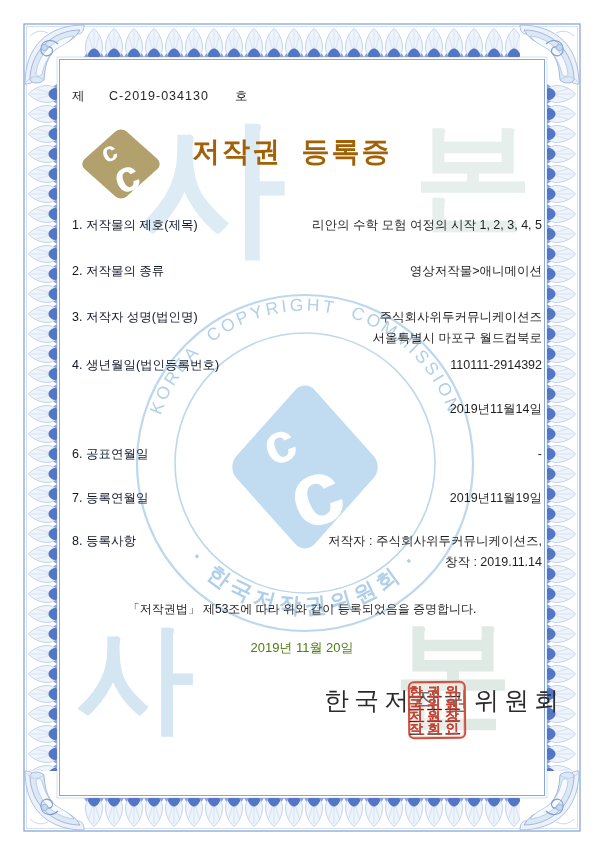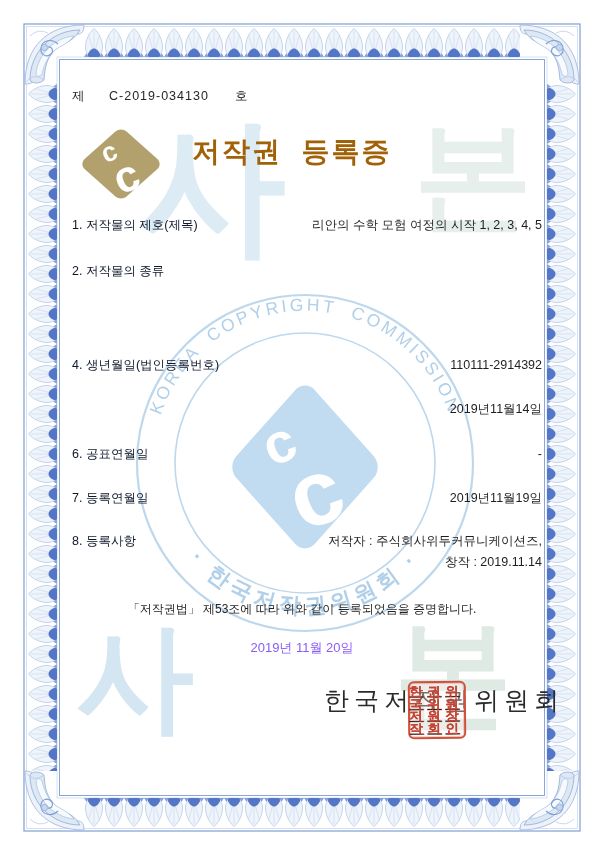--- a/index.html
+++ b/index.html
@@ -20,21 +20,21 @@
   .certno .num{margin:0 26px 0 24px;letter-spacing:1px;}
   .logo{position:absolute;left:78px;top:126px;}
   .doc-title{position:absolute;left:192px;top:133px;font-size:28px;font-weight:700;
              letter-spacing:2px;white-space:pre;color:#a16207;}
   .frow{position:absolute;left:72px;width:470px;display:flex;font-size:12.5px;}
   .flabel{flex:0 0 168px;color:#0f172a;line-height:21px;}
   .fvalue{flex:1;white-space:pre-line;font-weight:500;color:#1f1f1f;line-height:21px;text-align:right;}
   .statement{position:absolute;left:60px;right:60px;top:601px;text-align:center;
              font-size:12px;color:#242424;}
   .issue-date{position:absolute;left:60px;right:60px;top:639px;text-align:center;
-              font-size:13px;color:#8b5cf6;}
+              font-size:13px;color:#4d7c0f;}
   .issuer{position:absolute;left:0;right:40px;top:684px;text-align:right;
           font-size:25px;font-weight:500;letter-spacing:5px;color:#2a2a2a;}
   .red-seal{position:absolute;left:408px;top:681px;width:58px;height:58px;
             border:2.5px solid #d0503c;border-radius:6px;box-sizing:border-box;
             display:flex;flex-direction:row;justify-content:space-evenly;align-items:center;
             background:rgba(255,243,241,.35);transform:rotate(-.5deg);
             box-shadow:inset 0 0 0 1px rgba(208,80,60,.25);text-decoration:underline;}
   .red-seal span{font-size:12.5px;font-weight:700;color:#c64434;letter-spacing:1px;
                  line-height:1;transform:scale(1.08,.98);text-shadow:0 0 .5px #c64434;}
 </style>
@@ -138,20 +138,26 @@
     </svg>
 
     <div class="doc-title">저작권  등록증</div>
 
     <div class="frow" style="top:215px">
       <div class="flabel">1. 저작물의 제호(제목)</div>
       <div class="fvalue">리안의 수학 모험 여정의 시작 1, 2, 3, 4, 5</div>
     </div>
     <div class="frow" style="top:261px">
       <div class="flabel">2. 저작물의 종류</div>
+      <div class="fvalue">영상저작물&gt;애니메이션</div>
+    </div>
+    <div class="frow" style="top:307px">
+      <div class="flabel">3. 저작자 성명(법인명)</div>
+      <div class="fvalue">주식회사위두커뮤니케이션즈
+서울특별시 마포구 월드컵북로</div>
     </div>
     <div class="frow" style="top:355px">
       <div class="flabel">4. 생년월일(법인등록번호)</div>
       <div class="fvalue">110111-2914392</div>
     </div>
     <div class="frow" style="top:399px">
       <div class="fvalue">2019년11월14일</div>
     </div>
     <div class="frow" style="top:444px">
       <div class="flabel">6. 공표연월일</div>

